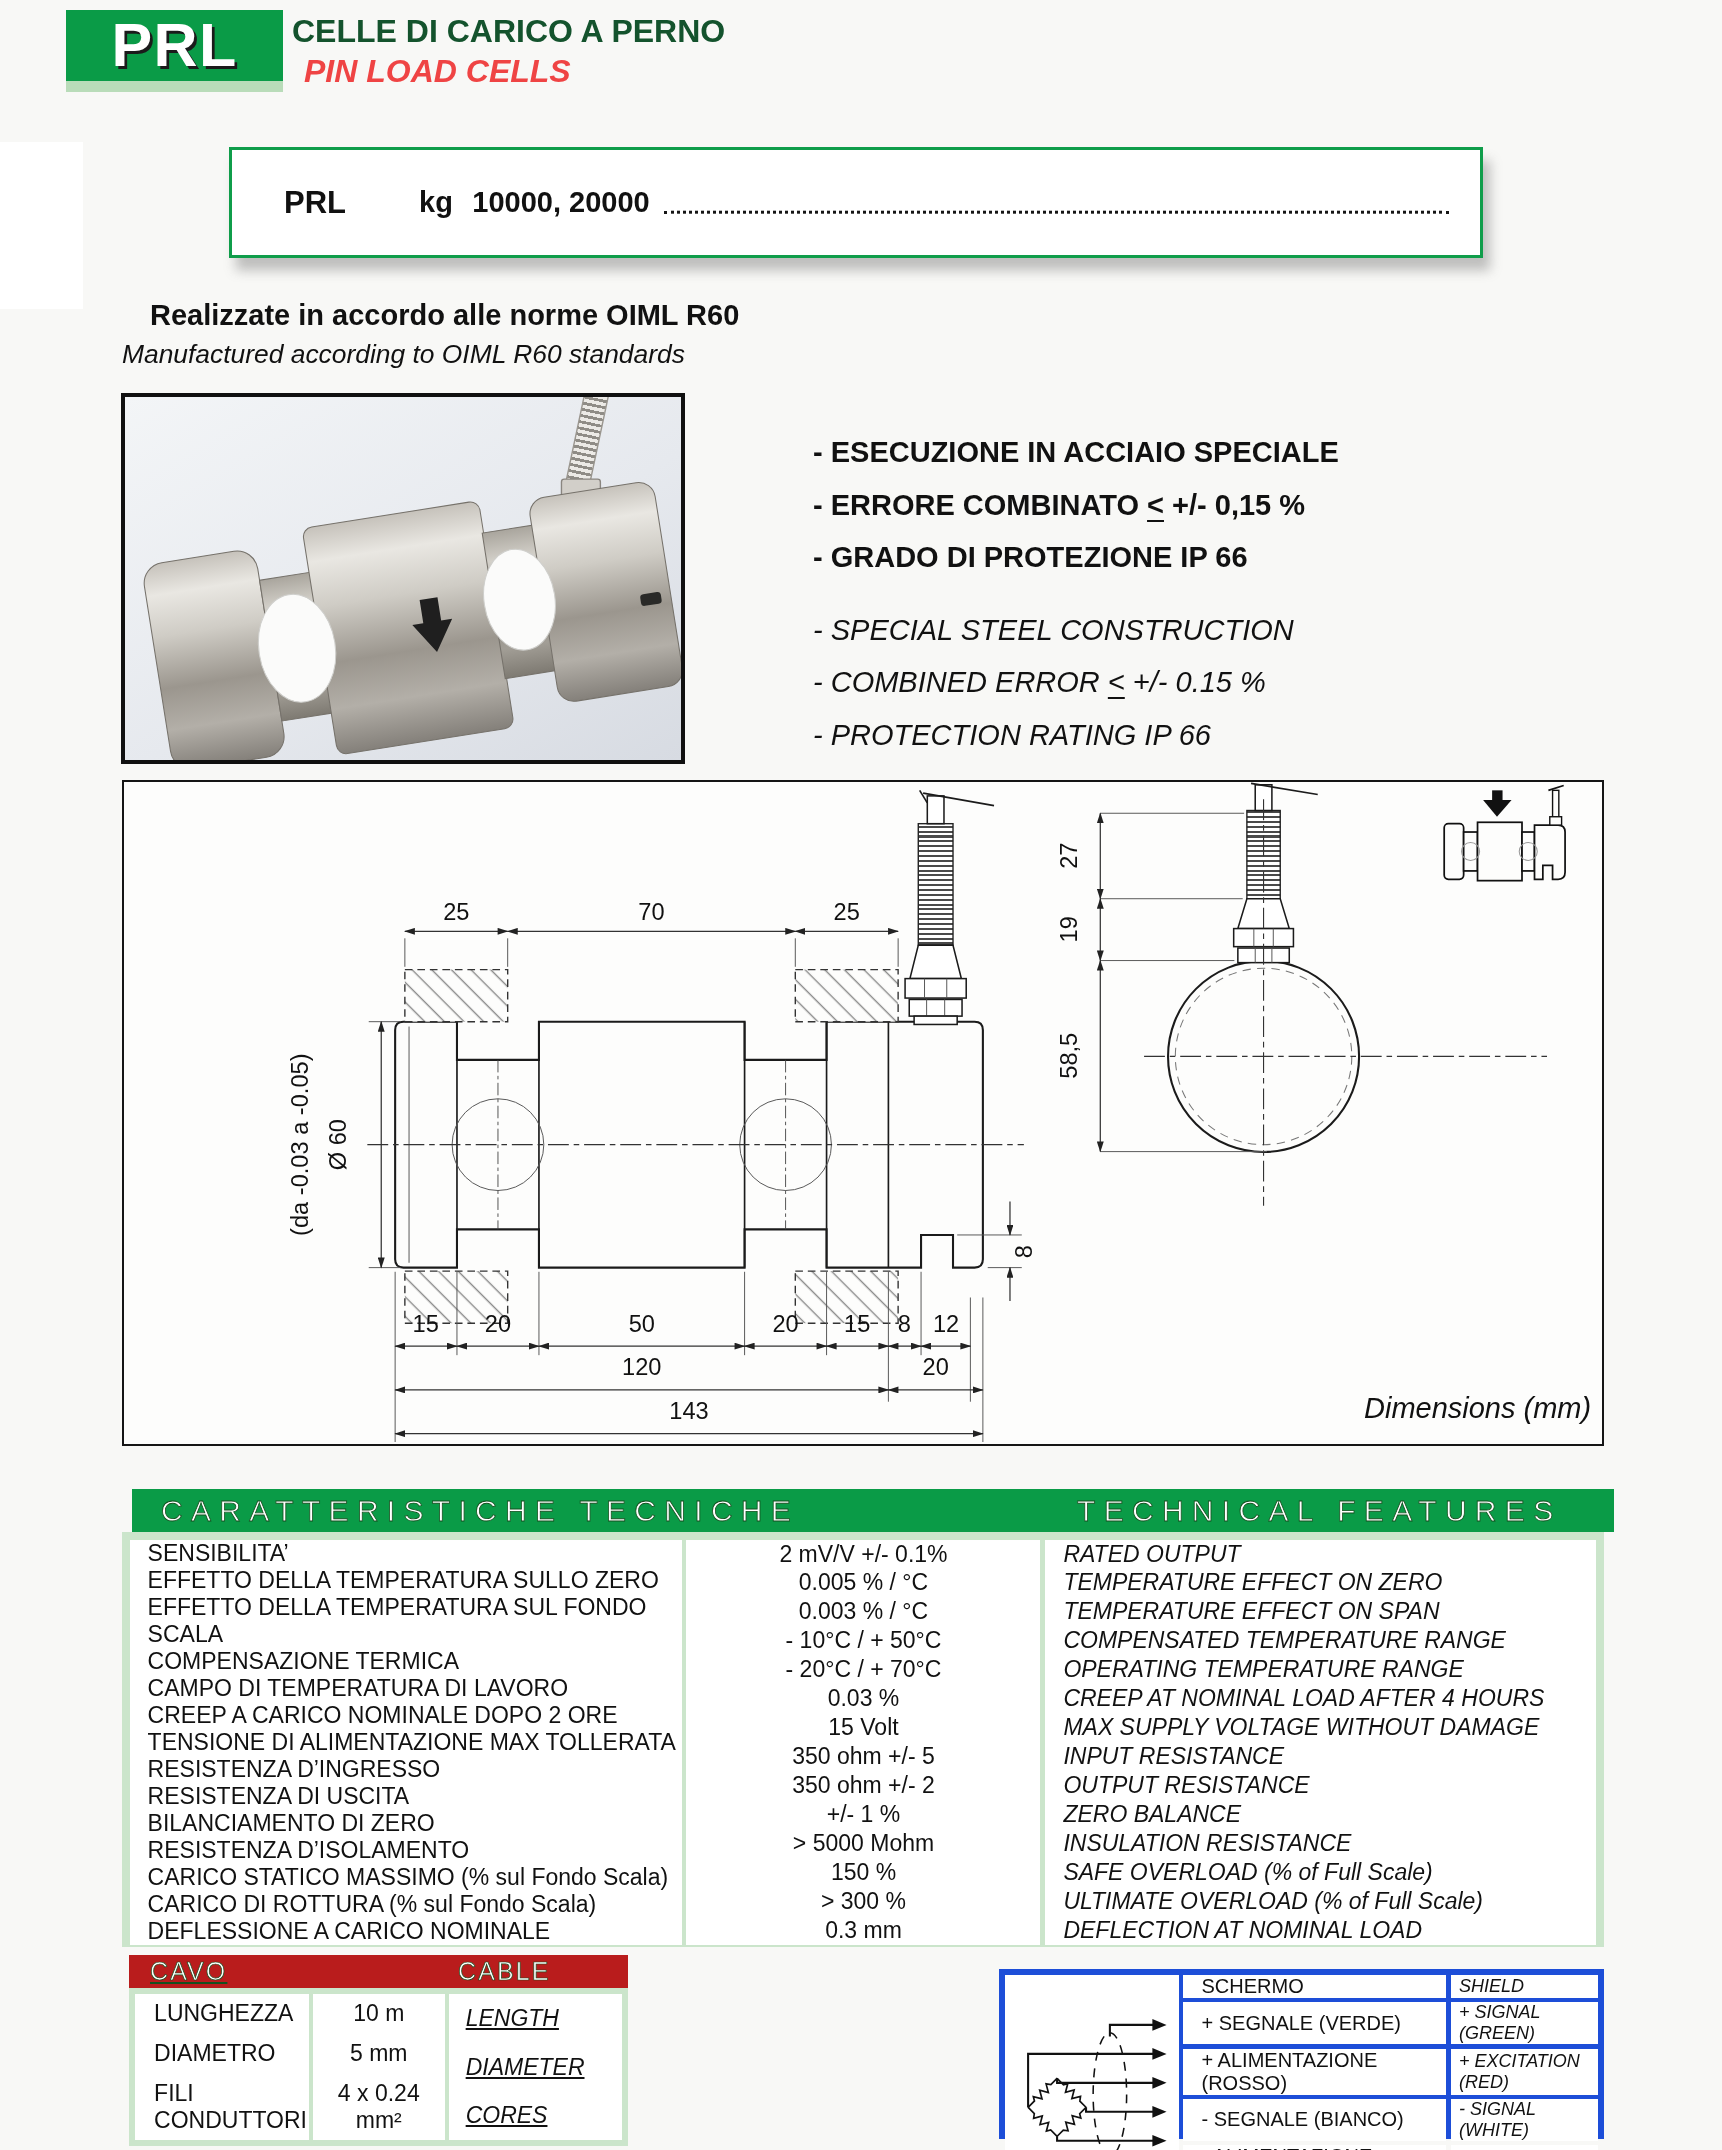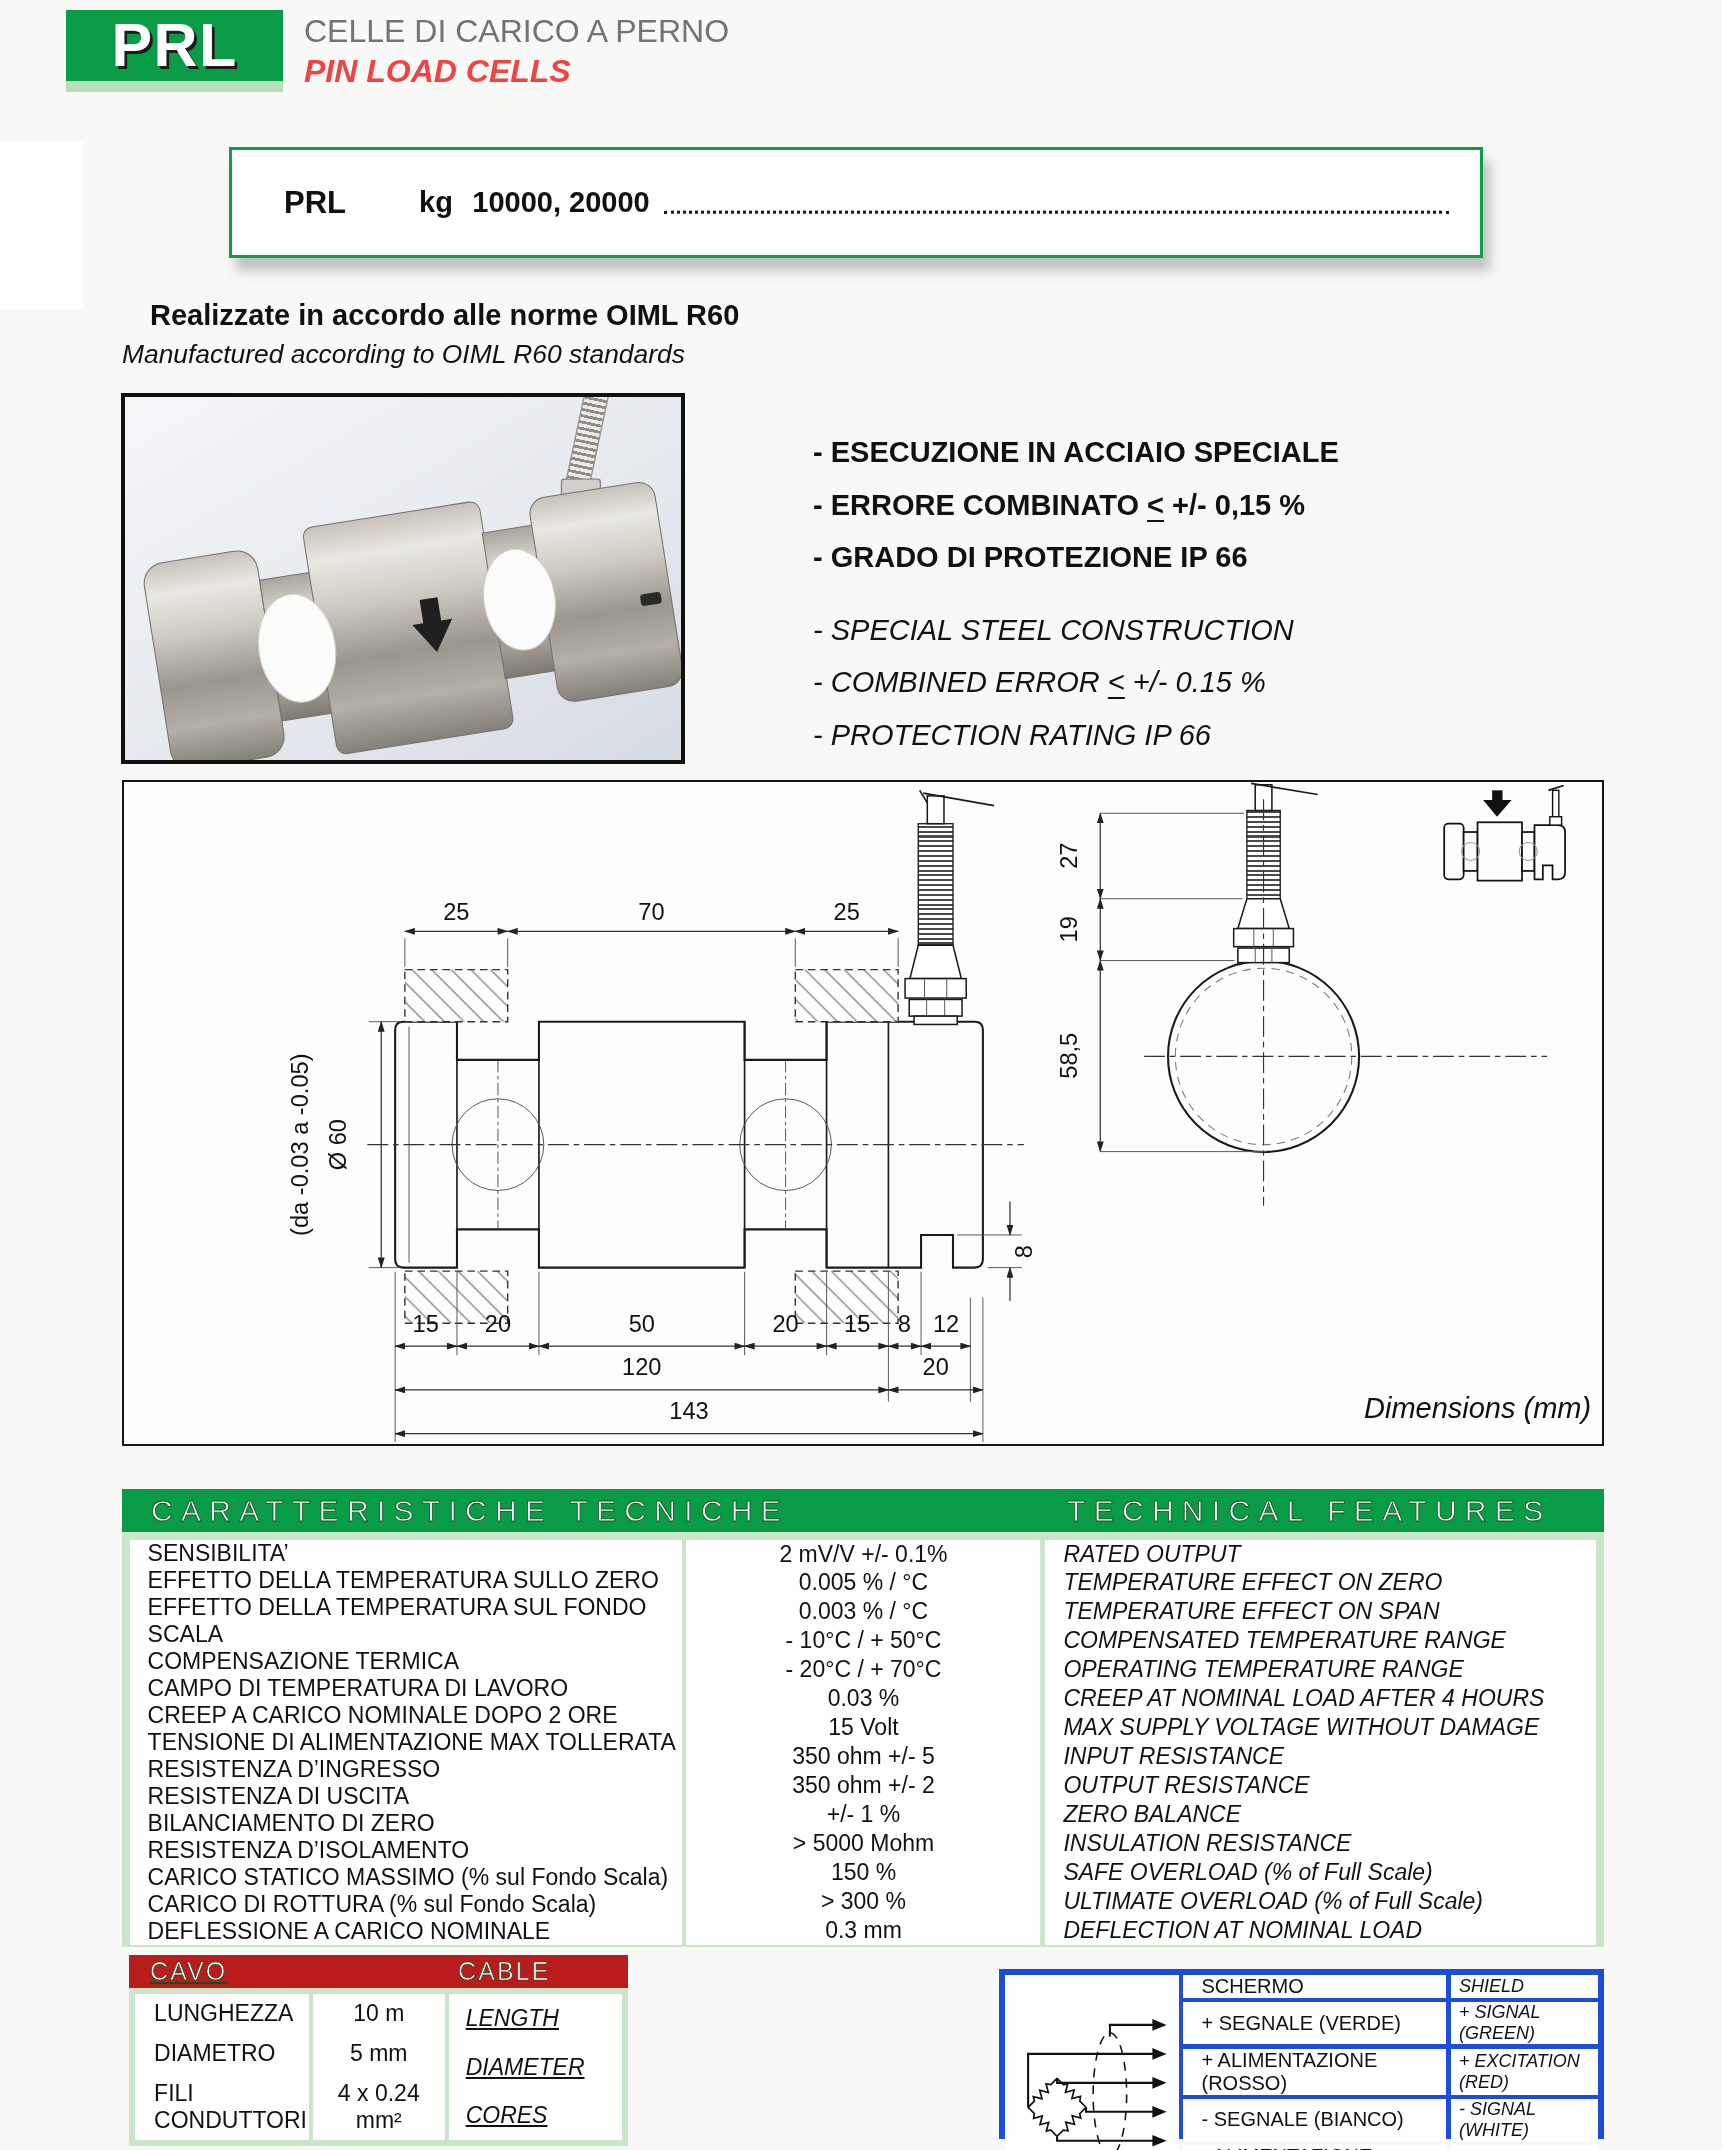--- a/index.html
+++ b/index.html
@@ -5,21 +5,21 @@
   html,body{margin:0;padding:0;background:#f8f8f6;}
   .page{position:relative;width:1723px;height:2151px;background:#f8f8f6;
         font-family:"Liberation Sans", sans-serif;color:#111;overflow:hidden;padding-left:8px;}
   .abs{position:absolute;}
   
   .logo{left:66px;top:9.7px;width:217px;height:71px;background:#0a9b47;
         display:flex;align-items:center;justify-content:center;}
   .logo span{color:#fff;font-size:61px;font-weight:bold;letter-spacing:1.4px;
         text-shadow:2.8px 2.8px 0 #1b1b1b;}
   .logo-strip{left:66px;top:81px;width:217px;height:11px;background:#b9dcb9;}
-  .title-it{left:304px;top:12.5px;font-size:32px;font-weight:normal;color:#737373;}
+  .title-it{left:292px;top:12.5px;font-size:32px;font-weight:bold;color:#14532d;}
   .title-en{left:304px;top:53px;font-size:32px;font-weight:bold;font-style:italic;color:#ef4444;}
   .white-patch{left:0;top:142px;width:83px;height:167px;background:#fff;}
   
   .model-box{left:229px;top:147px;width:1254px;height:111px;background:#fff;
         border:3.5px solid #0f9d4a;box-sizing:border-box;
         box-shadow:7px 12.5px 11px rgba(120,120,120,.45);
         display:flex;align-items:center;padding:0 31px 0 52px;}
   .model-box .m1{font-size:31px;font-weight:bold;}
   .model-box .m2{font-size:29px;font-weight:bold;margin-left:73px;}
   .model-box .m3{font-size:29px;font-weight:bold;margin-left:19.5px;}
@@ -42,21 +42,21 @@
   svg .ol{fill:none;stroke:#1b1b1b;stroke-width:3;}
   svg .il{fill:none;stroke:#1b1b1b;stroke-width:2.4;}
   svg .thin{fill:none;stroke:#555;stroke-width:1.4;}
   svg .dim{fill:none;stroke:#333;stroke-width:1.8;}
   svg .cl{fill:none;stroke:#333;stroke-width:1.6;stroke-dasharray:30 7 8 7;}
   svg .cls{fill:none;stroke:#444;stroke-width:1.3;stroke-dasharray:18 5 5 5;}
   svg .dimtxt{font-family:"Liberation Sans",sans-serif;font-size:34px;fill:#111;}
   svg .hrect{fill:url(#hatch);stroke:#333;stroke-width:2;stroke-dasharray:11 7;}
   svg .wfill{fill:#fff;stroke:#1b1b1b;stroke-width:2.2;}
   
-  .tech-head{left:122px;top:1489px;width:1482px;height:43px;background:#0a9b47;color:#fff;
+  .tech-head{left:132px;top:1489px;width:1482px;height:43px;background:#0a9b47;color:#fff;
              display:flex;align-items:center;font-size:30px;letter-spacing:8.3px;
              -webkit-text-stroke:0.8px #14501f;}
   .tech-head .h1{margin-left:29px;}
   .tech-head .h2{position:absolute;left:945px;}
   .tech-body{left:122px;top:1532px;width:1482px;height:415px;background:#cbe5cb;
              display:grid;grid-template-columns:552px 354px 1fr;gap:4.9px;padding:7.6px;box-sizing:border-box;}
   .tcol{background:#fff;display:flex;flex-direction:column;justify-content:space-around;font-size:23px;}
   .tcol.c1 div{padding-left:18px;}
   .tcol.c2 div{text-align:center;}
   .tcol.c3{font-style:italic;}

